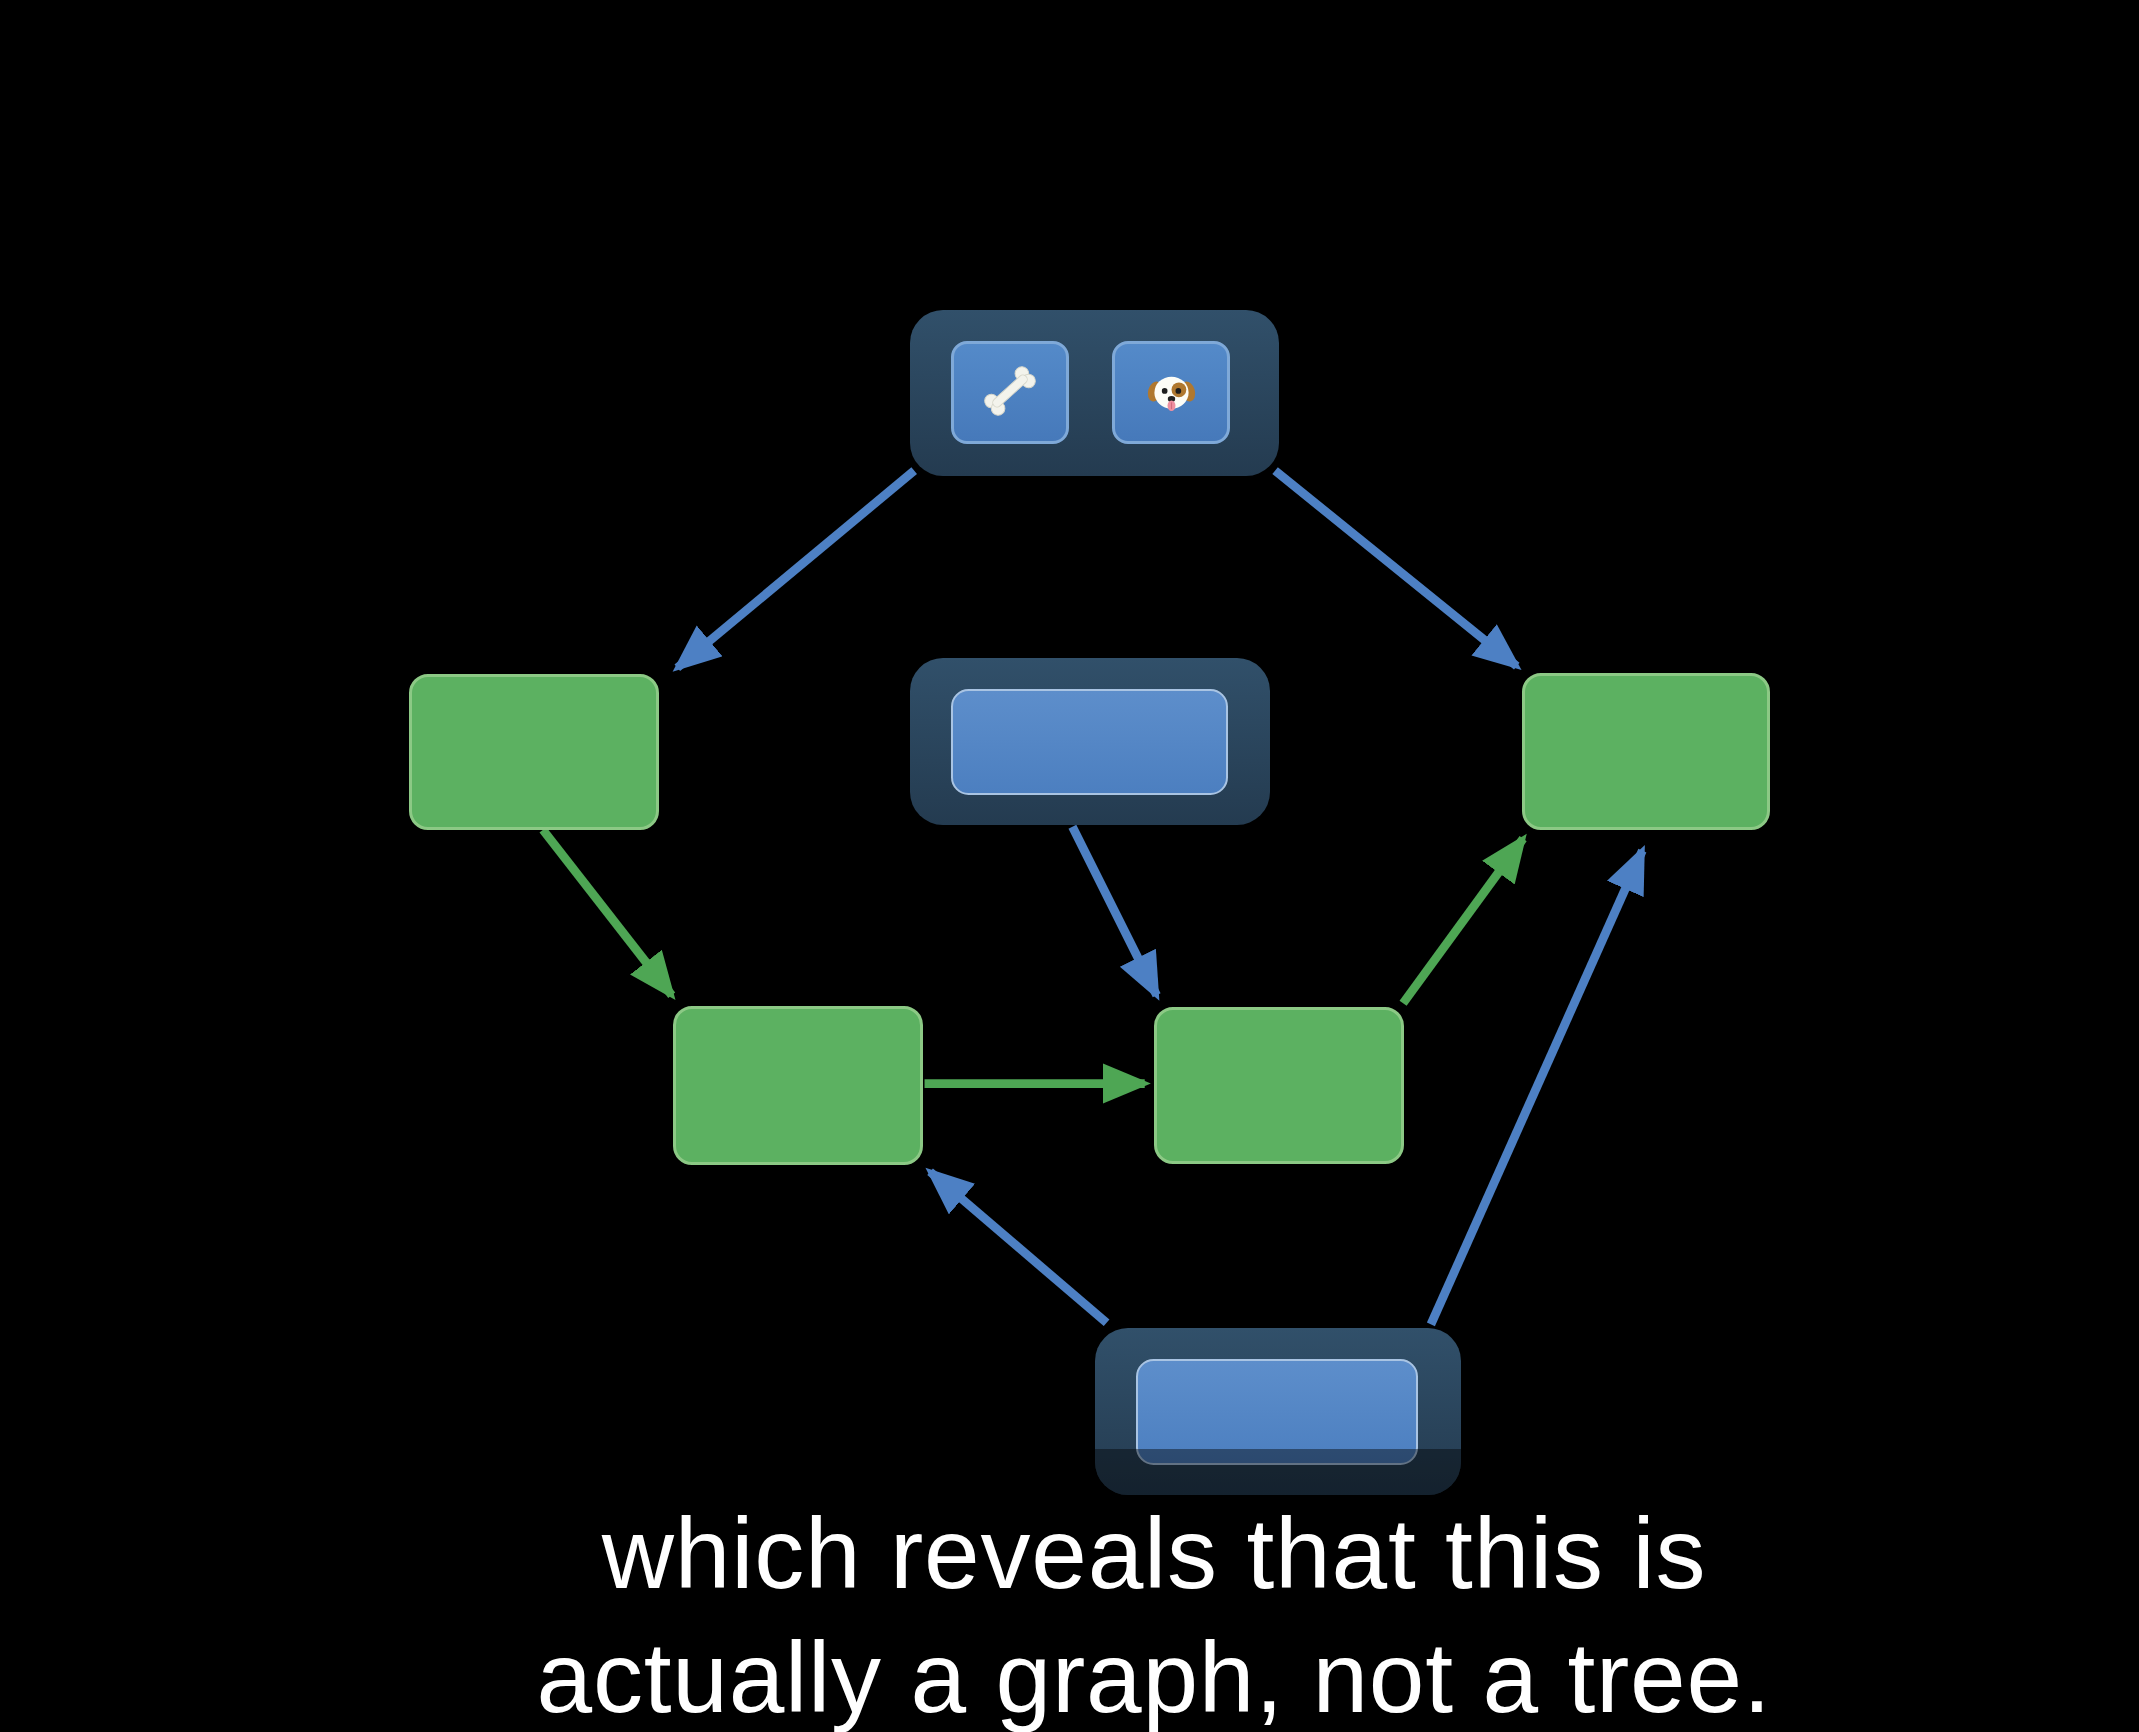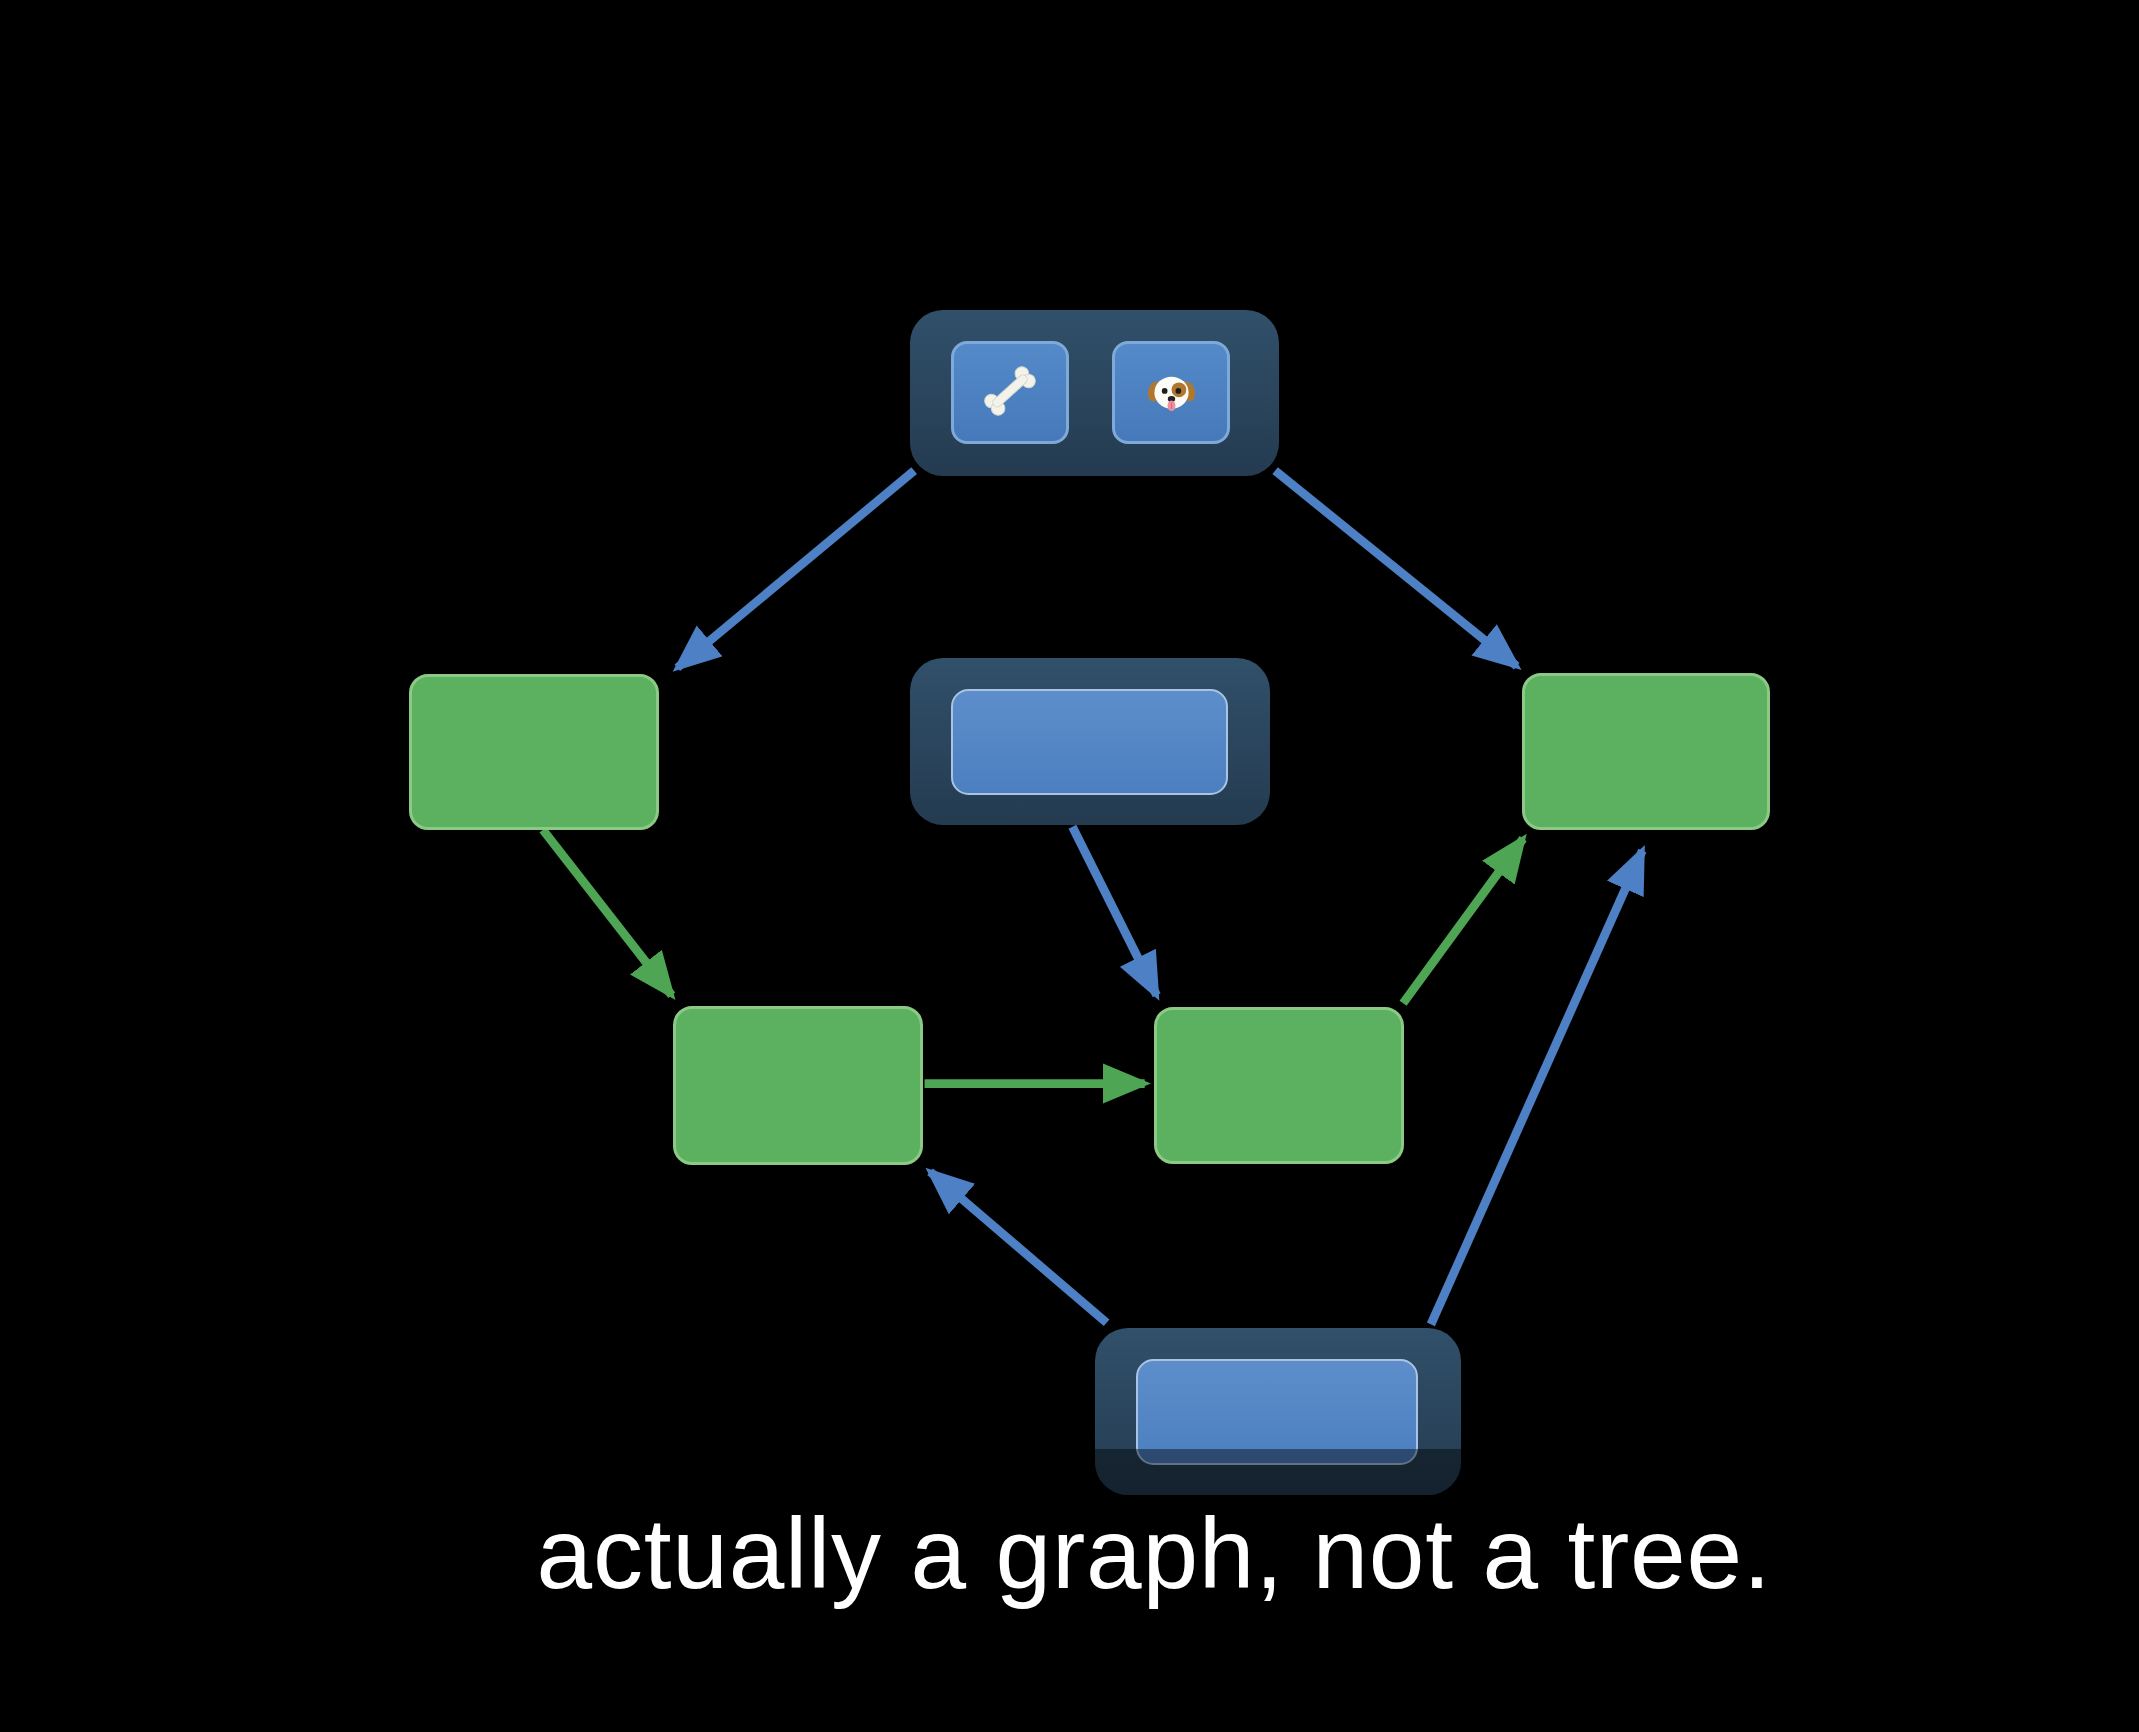--- a/index.html
+++ b/index.html
@@ -72,16 +72,17 @@
       </div>
       <div class="node green" style="left: 1522px; top: 673px; width: 248px; height: 157px; background: rgb(92, 177, 97); border-color: rgb(140, 201, 133);"></div>
       <div class="node green" style="left: 673px; top: 1006px; width: 250px; height: 159px; background: rgb(92, 177, 97); border-color: rgb(140, 201, 133);"></div>
       <div class="node green" style="left: 1154px; top: 1007px; width: 250px; height: 157px; background: rgb(92, 177, 97); border-color: rgb(140, 201, 133);"></div>
       <div class="node shell" style="left: 1095px; top: 1328px; width: 366px; height: 167px; background: linear-gradient(rgb(49, 80, 106), rgb(36, 59, 80));">
         <div class="card-face" style="left: 41px; top: 31px; width: 282px; height: 106px; background: linear-gradient(rgb(93, 142, 203), rgb(76, 127, 192)); border-color: rgb(169, 196, 227);"></div>
         <div class="dim-overlay"></div>
       </div>
     </div>
   <div class="caption" style="color: rgb(255, 255, 255);">
+    <div>which reveals that this is</div>
     <div>actually a graph, not a tree.</div>
   </div>
 </div>
 
 
 </body></html>

